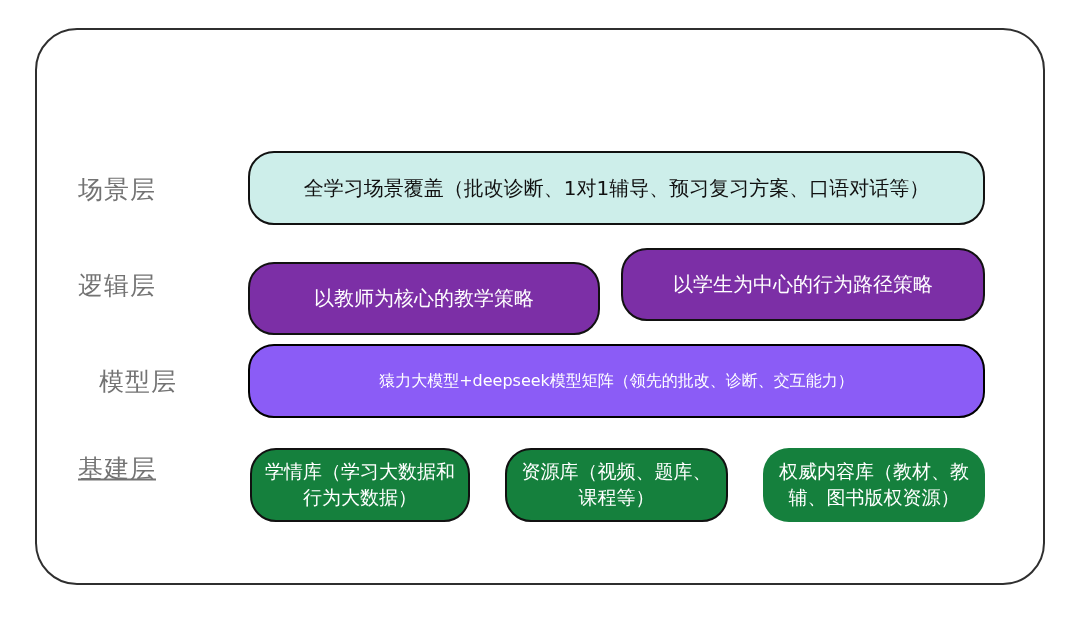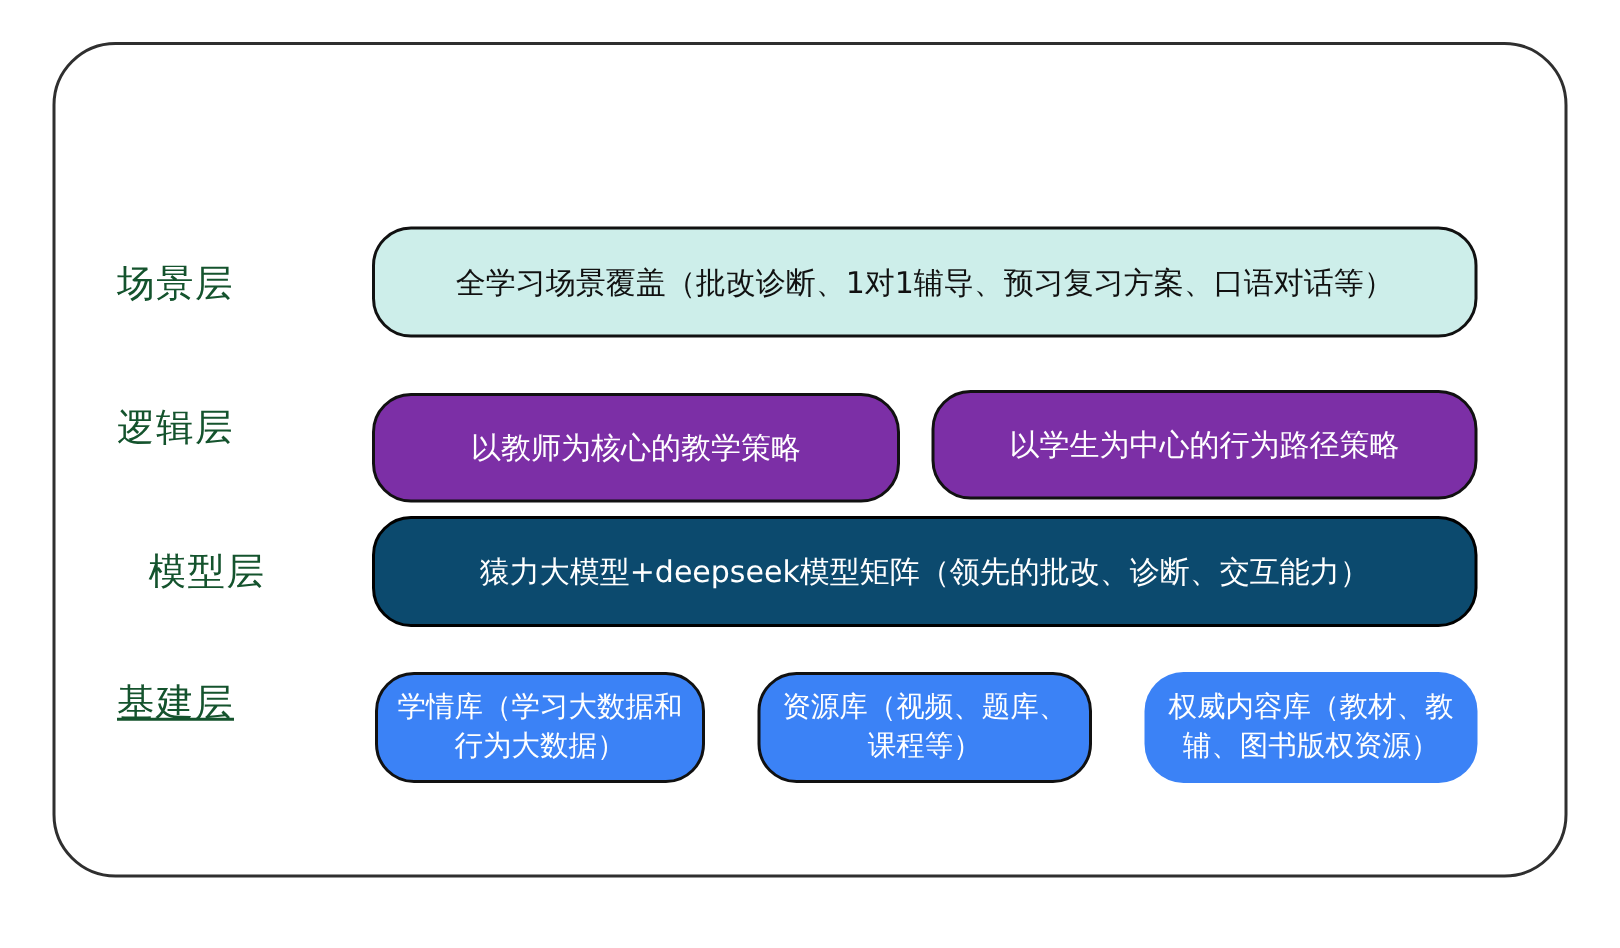--- a/index.html
+++ b/index.html
@@ -19,21 +19,21 @@
     border-radius: 42px;
     background: #ffffff;
   }
 
   .layer-label {
     position: absolute;
     left: 78px;
     transform: translateY(-50%);
     font-size: 25px;
     font-weight: 500;
-    color: #14532d;
+    color: #737373;
     letter-spacing: 1px;
     white-space: nowrap;
   }
   .label-1 { top: 189px; }
   .label-2 { top: 285px; font-family: Liberation Mono, monospace; }
   .label-3 { top: 381px; margin-left: 21px; }
   .label-4 { top: 468px; text-decoration: underline; }
 
   .box {
     position: absolute;
@@ -56,34 +56,34 @@
   }
 
   .box-purple {
     top: 248px; height: 73px;
     background: #7c2fa6;
     border: 2px solid #111111;
     color: #ffffff;
     font-size: 20px;
   }
   .box-purple-1 { left: 248px; width: 352px; margin-top: 14px; }
-  .box-purple-2 { left: 621px; width: 364px; margin-top: 12px; }
+  .box-purple-2 { left: 621px; width: 364px; }
 
   .box-model {
     left: 248px; top: 344px;
     width: 737px; height: 74px;
-    background: #0c4a6e;
+    background: #8b5cf6;
     border: 2px solid #000000;
     color: #ffffff;
-    font-size: 20px;
+    font-size: 16px;
   }
 
   .box-blue {
     top: 448px; height: 74px;
-    background: #3b82f6;
+    background: #15803d;
     color: #ffffff;
     font-size: 19px;
     padding: 6px 10px;
   }
   .box-blue-1 { left: 250px; width: 220px; border: 2px solid #111111; }
   .box-blue-2 { left: 505px; width: 223px; border: 2px solid #111111; }
   .box-blue-3 { left: 763px; width: 222px; border: none; }
 </style>
 </head>
 <body>

